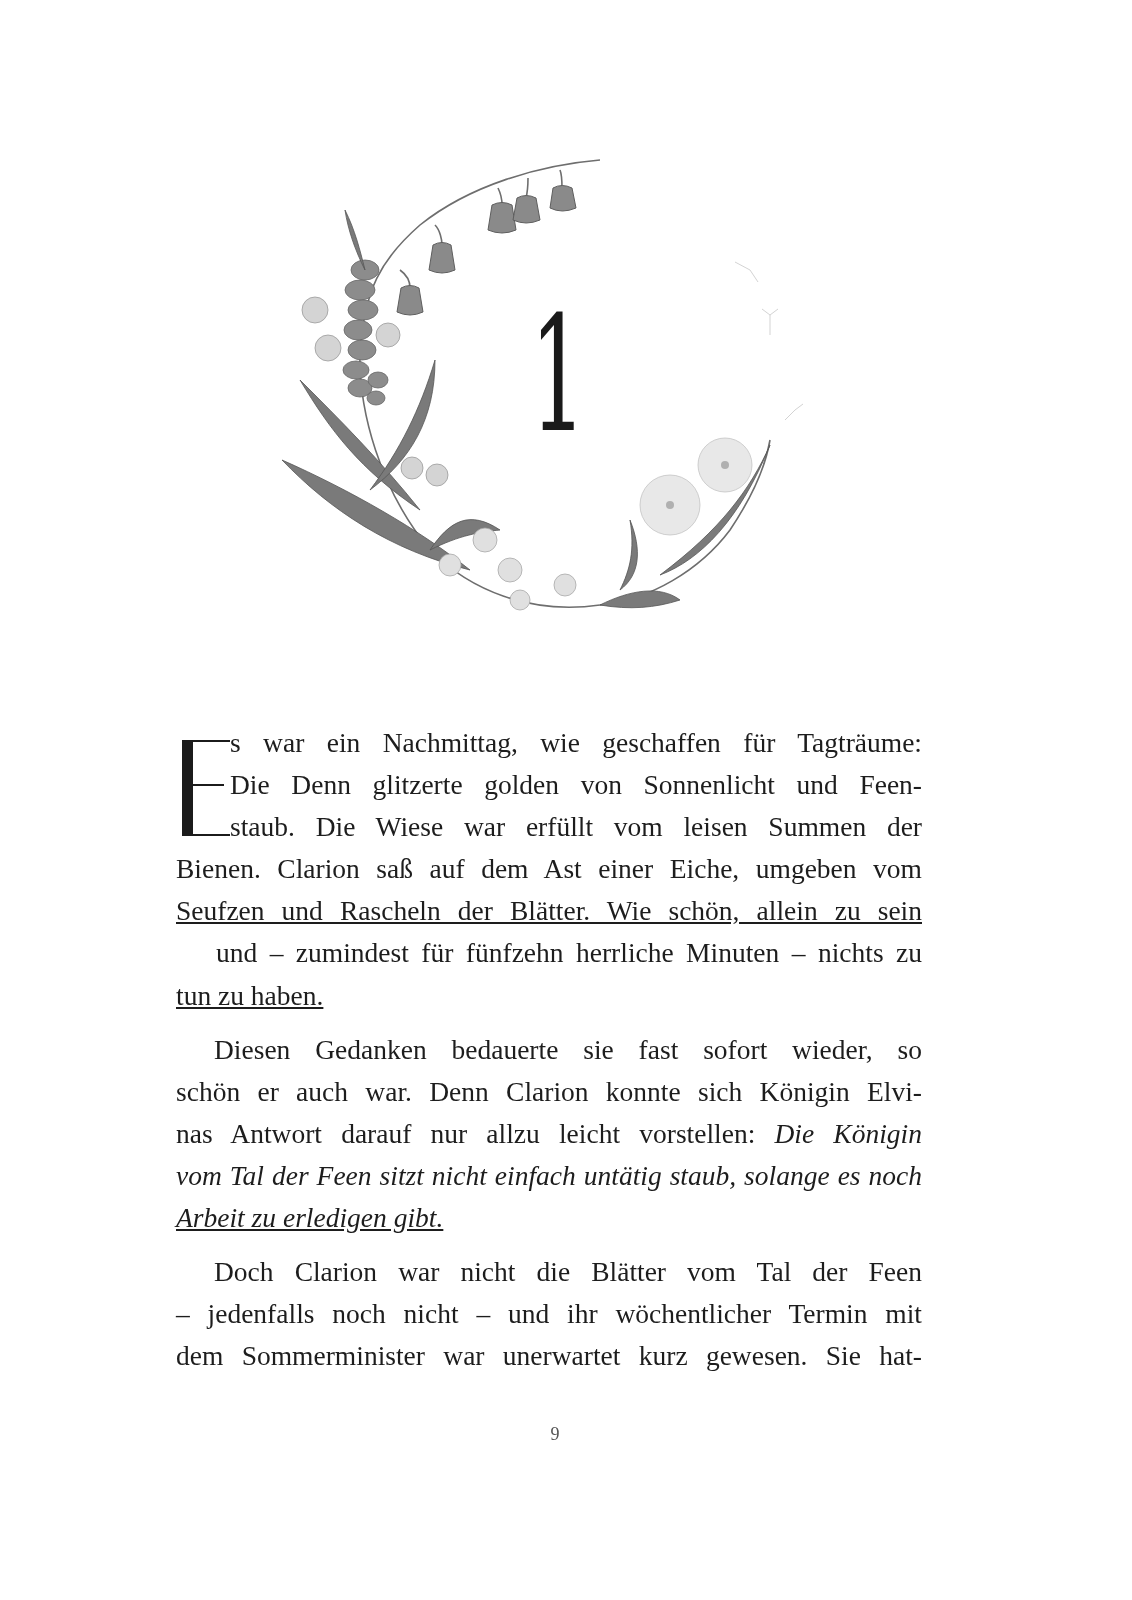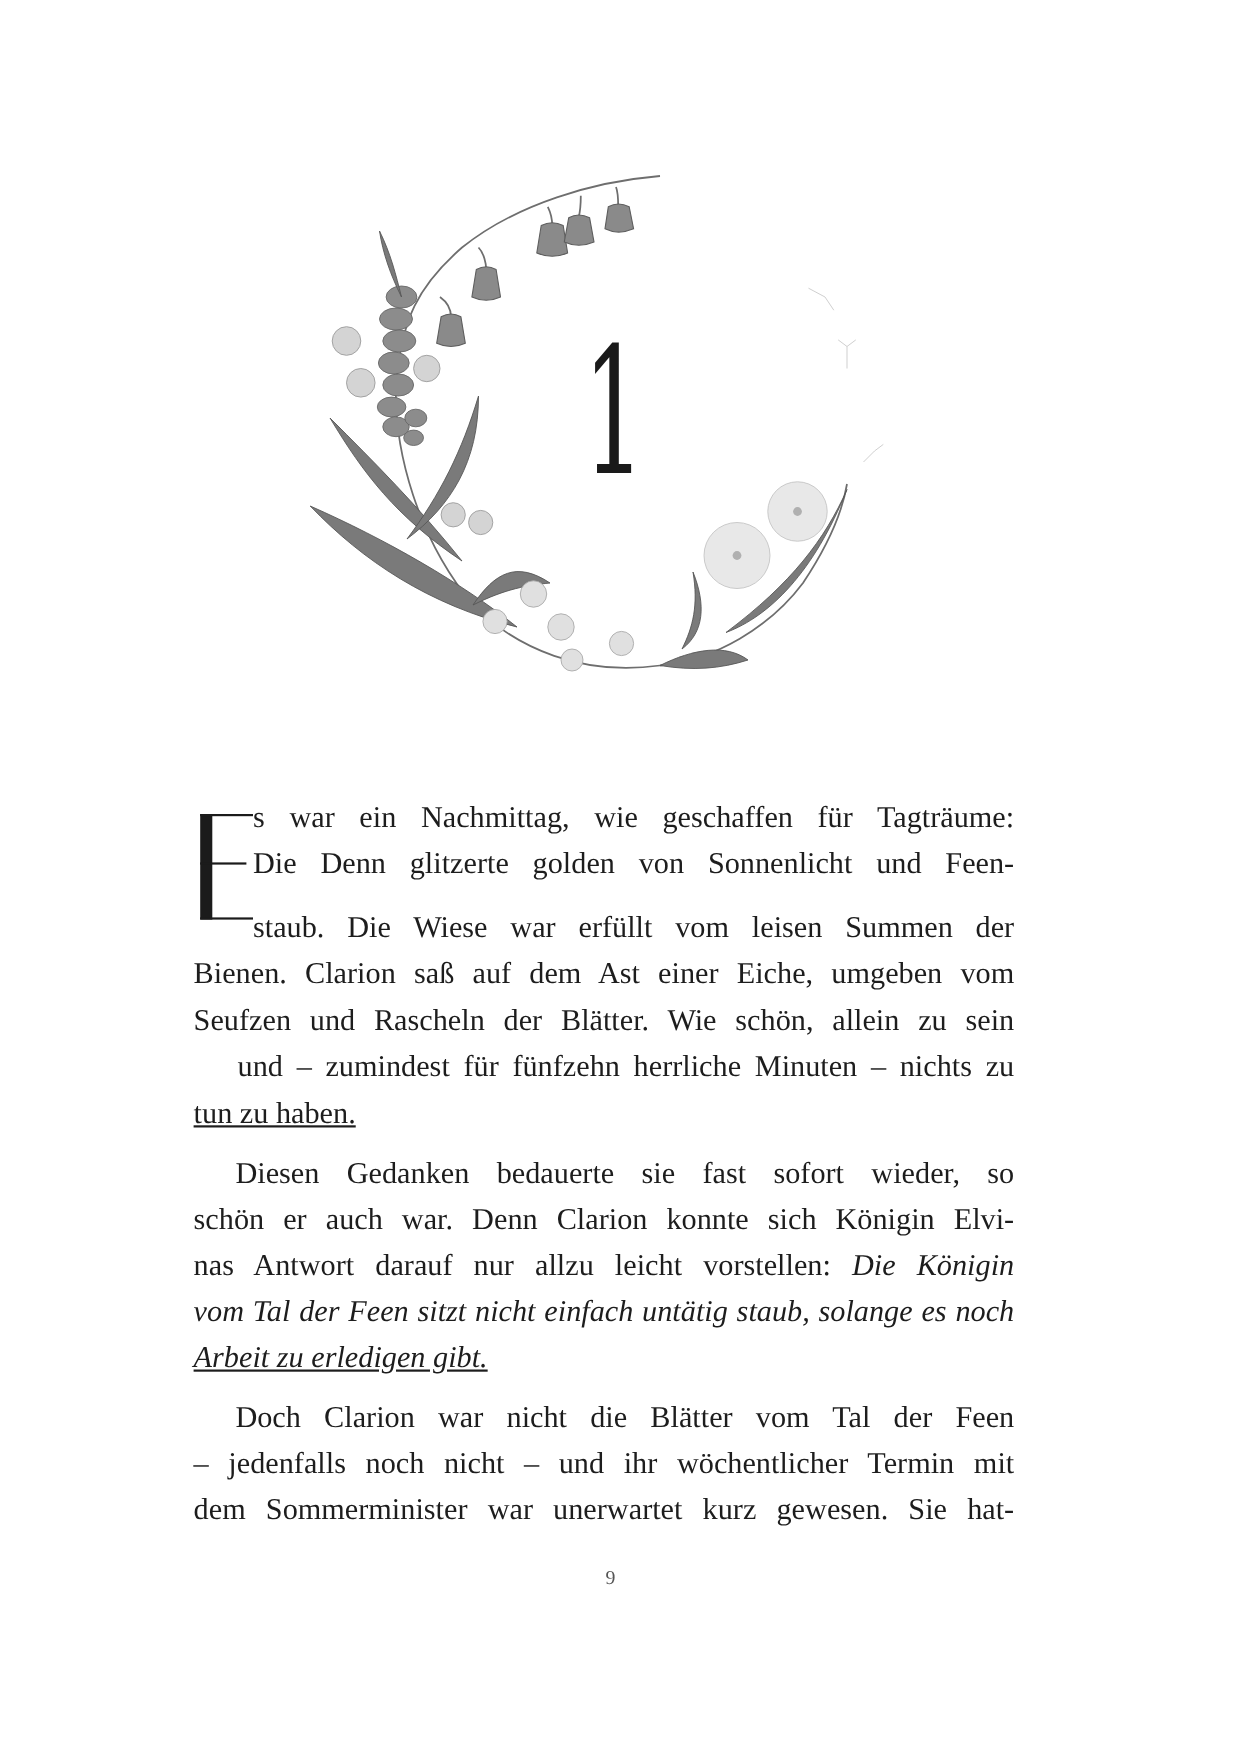--- a/index.html
+++ b/index.html
@@ -124,23 +124,23 @@
   <div class="dropcap">
     <div class="stem"></div>
     <div class="arm-top"></div>
     <div class="arm-mid"></div>
     <div class="arm-bot"></div>
   </div>
 
   <div class="body-text">
     <span class="line dc" style="white-space: normal;">s war ein Nachmittag, wie geschaffen für Tagträume:</span>
     <span class="line dc" style="white-space: normal;">Die Denn glitzerte golden von Sonnenlicht und Feen-</span>
-    <span class="line dc" style="white-space: normal; margin-top: 16px;">staub. Die Wiese war erfüllt vom leisen Summen der</span>
+    <span class="line dc" style="white-space: normal;">staub. Die Wiese war erfüllt vom leisen Summen der</span>
     <span class="line" style="white-space: normal;">Bienen. Clarion saß auf dem Ast einer Eiche, umgeben vom</span>
-    <span class="line" style="white-space: normal;">Seufzen und Rascheln der Blätter. Wie schön, allein zu sein</span>
+    <span class="line" style="white-space: normal; text-decoration: underline;">Seufzen und Rascheln der Blätter. Wie schön, allein zu sein</span>
     <span class="line" style="white-space: normal; margin-left: 40px;">und – zumindest für fünfzehn herrliche Minuten – nichts zu</span>
     <span class="line last">tun zu haben.</span>
     <span class="line indent" style="white-space: normal;">Diesen Gedanken bedauerte sie fast sofort wieder, so</span>
     <span class="line" style="white-space: normal;">schön er auch war. Denn Clarion konnte sich Königin Elvi-</span>
     <span class="line" style="white-space: normal;"><span>nas Antwort darauf nur allzu leicht vorstellen: </span><span class="it">Die Königin</span></span>
     <span class="line it" style="white-space: normal;">vom Tal der Feen sitzt nicht einfach untätig staub, solange es noch</span>
     <span class="line last it">Arbeit zu erledigen gibt.</span>
     <span class="line indent" style="white-space: normal;">Doch Clarion war nicht die Blätter vom Tal der Feen</span>
     <span class="line" style="white-space: normal;">– jedenfalls noch nicht – und ihr wöchentlicher Termin mit</span>
     <span class="line" style="white-space: normal;">dem Sommerminister war unerwartet kurz gewesen. Sie hat-</span>

